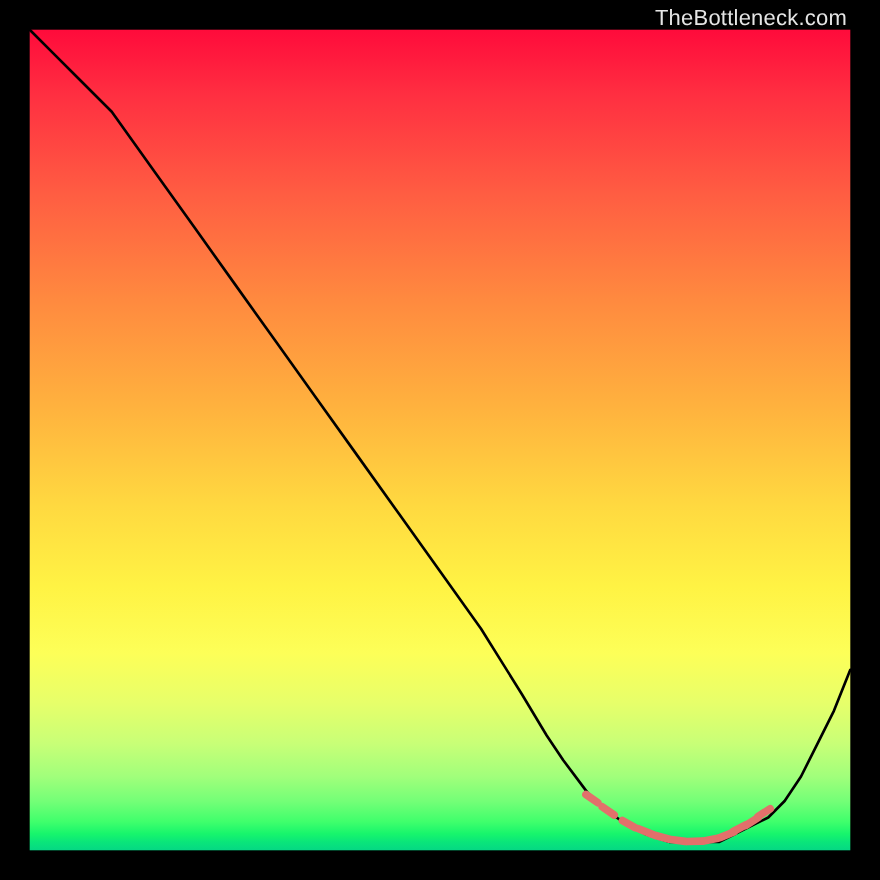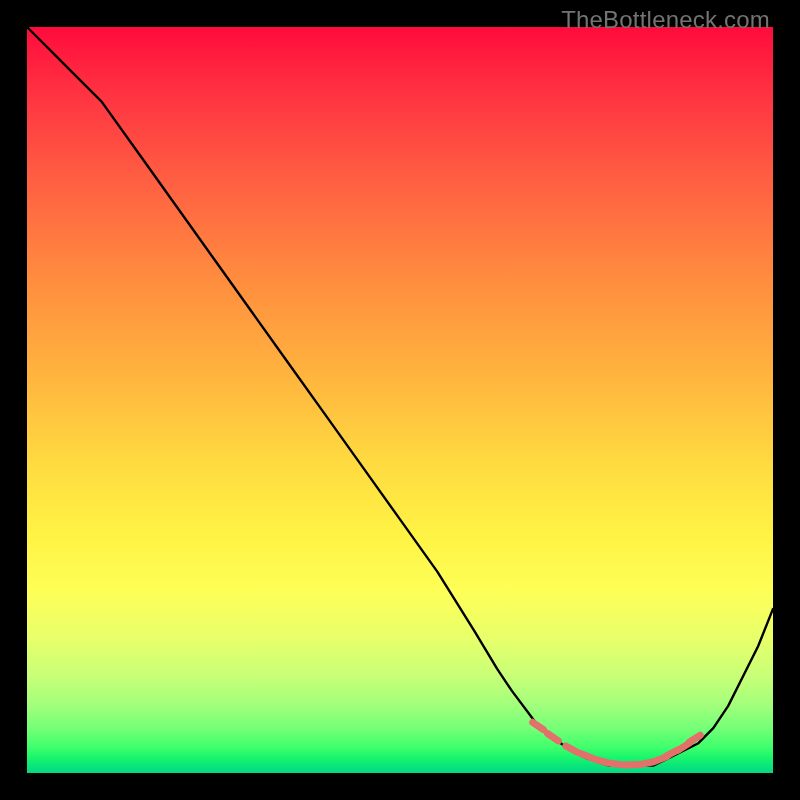--- a/index.html
+++ b/index.html
@@ -29,22 +29,22 @@
       #17f56c 98%,
       #0ae57a 99%,
       #05d884 100%
     );
   }
 
   .watermark {
     position: absolute;
     top: 6px;
     right: 30px;
-    color: #737373;
-    font-size: 24px;
+    color: #e5e5e5;
+    font-size: 20px;
     font-weight: 500;
     letter-spacing: 0.2px;
   }
 
   svg.curve {
     position: absolute;
     left: 27px;
     top: 27px;
     width: 746px;
     height: 746px;

